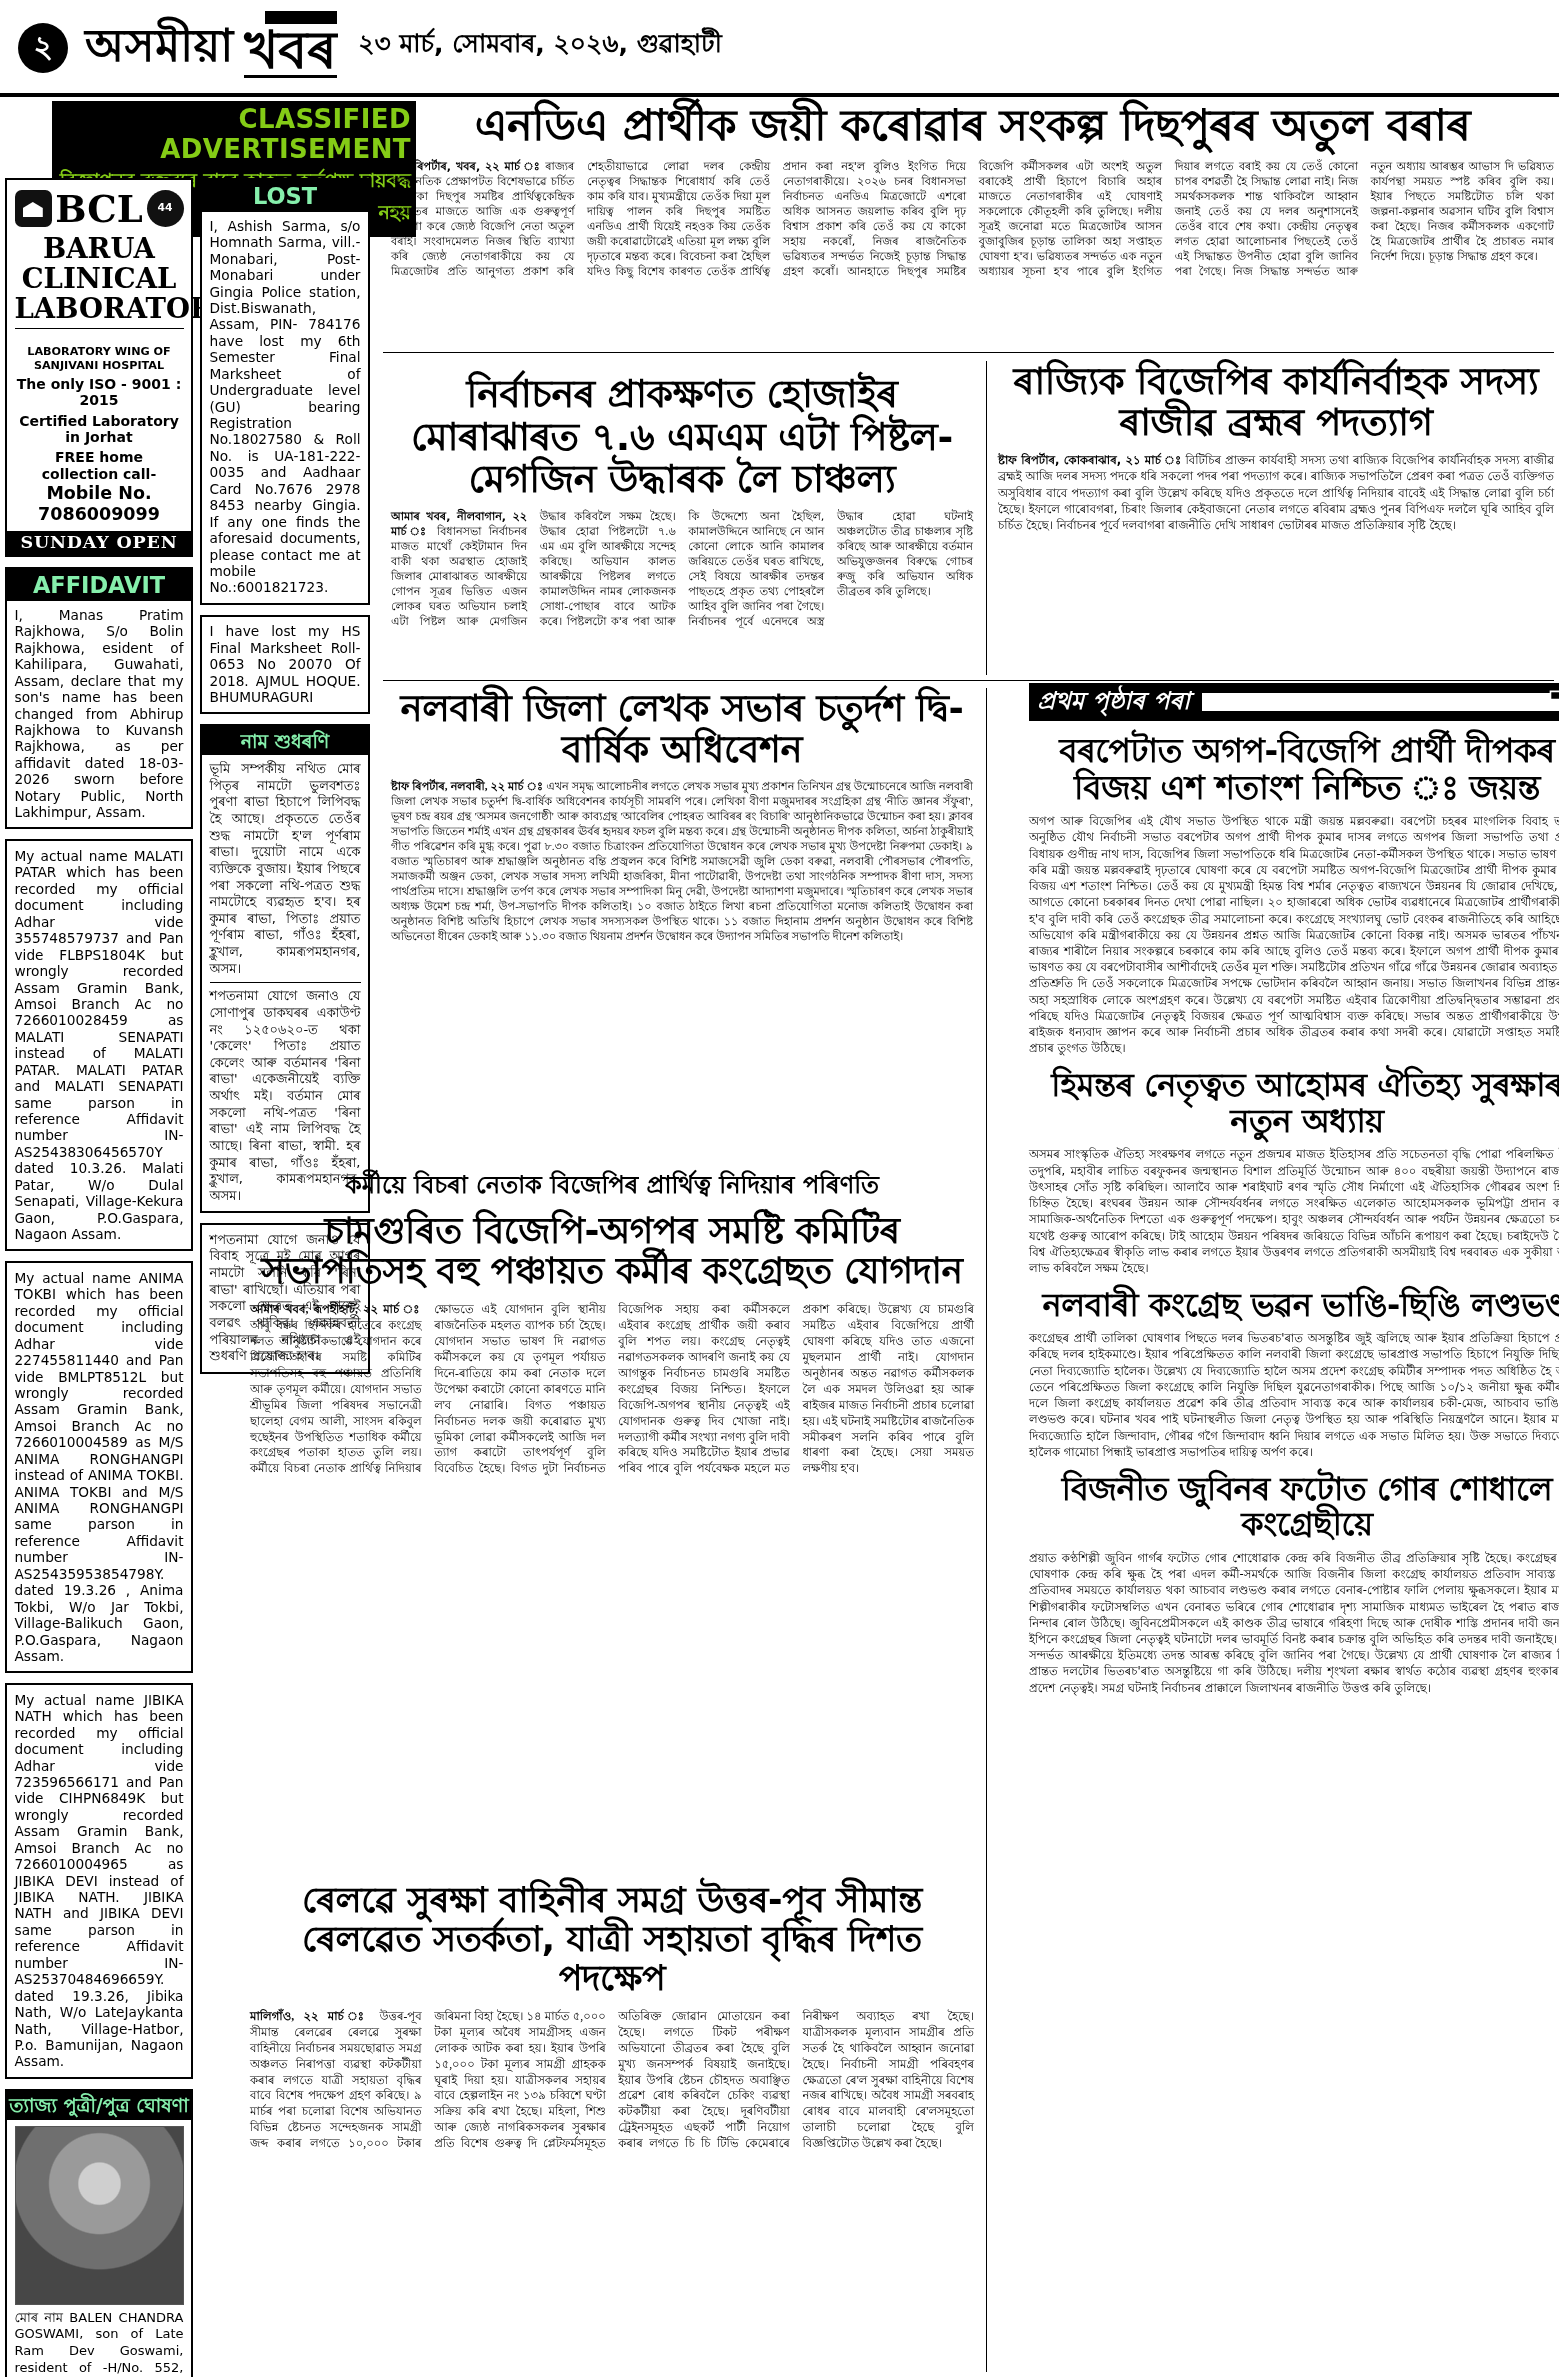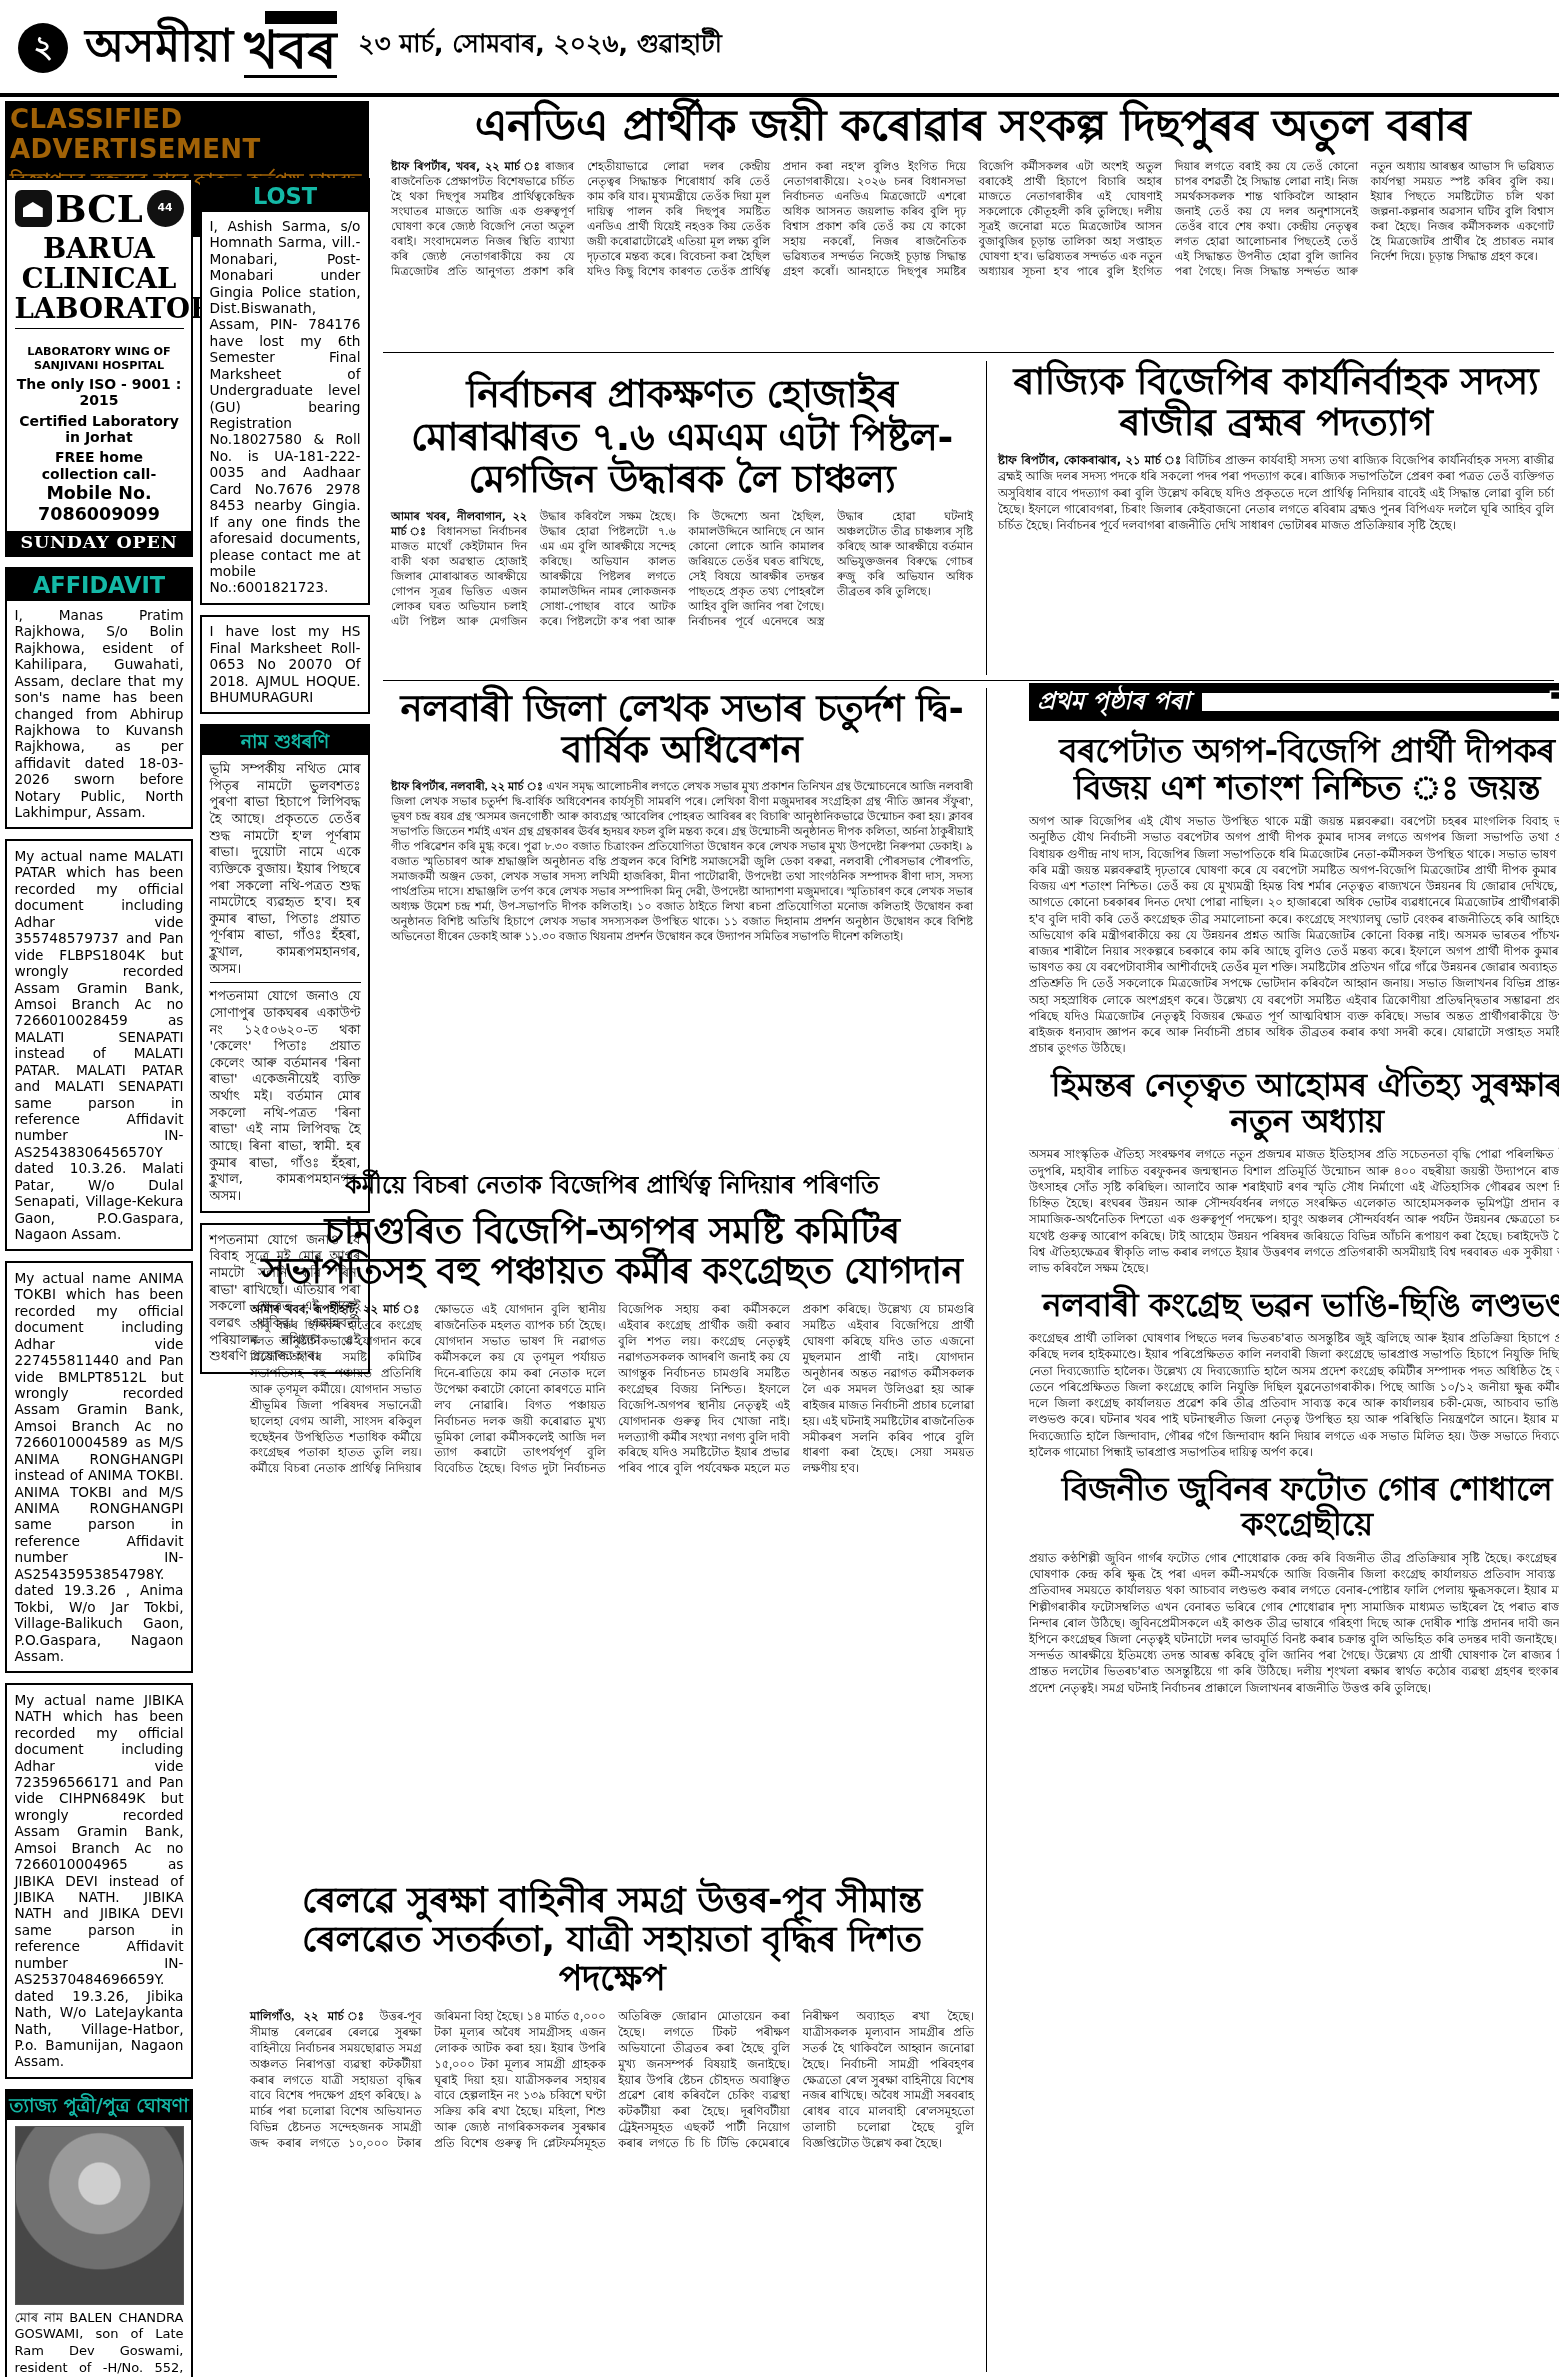--- a/index.html
+++ b/index.html
@@ -14,26 +14,26 @@
   .logo{display:flex;gap:10px;}
   .logo-light{font-size:45px;font-weight:700;letter-spacing:0.8px;}
   .logo-heavy-wrap{display:flex;flex-direction:column;align-items:flex-end;}
   .logo-tag{width:72px;height:13.3px;background:#000;margin-bottom:1.7px;}
   .logo-heavy{font-size:52px;font-weight:800;line-height:.95;border-bottom:3.3px solid #000;}
   .dateline{font-size:25px;font-weight:600;margin-left:5px;padding-bottom:5px;}
   
   .content{position:absolute;top:101px;left:0;width:1560px;height:2276px;}
   .abs{position:absolute;}
   
-  .cl-header{background:#000;color:#a16207;text-align:left;padding:3.3px 5px 6.7px;}
+  .cl-header{background:#000;color:#84cc16;text-align:right;padding:3.3px 5px 6.7px;margin-left:47px;}
   .cl-header .t1{font-size:26px;font-weight:800;letter-spacing:0.4px;}
   .cl-header .t2{font-size:19px;font-weight:700;margin-top:1.7px;}
   .cbox{border:2.5px solid #000;background:#fff;padding:6.7px 7.5px;margin-bottom:10px;
         font-size:13.7px;line-height:1.2;text-align:justify;font-weight:500;}
-  .cbox-head{background:#000;color:#14b8a6;text-align:center;font-weight:800;font-size:22.5px;
+  .cbox-head{background:#000;color:#86efac;text-align:center;font-weight:800;font-size:22.5px;
              margin:-6.7px -7.5px 5.8px;padding:2.5px 1.7px;}
   .cbox-head.as{font-size:19px;}
   .bcl{ text-align:center;}
   .bcl-top{display:flex;align-items:center;justify-content:space-between;margin-bottom:3.3px;}
   .bcl-emblem{width:37px;height:37px;background:#111;border-radius:6.7px;position:relative;flex:0 0 auto;}
   .bcl-emblem:after{content:"";position:absolute;left:8.3px;top:11.6px;width:20px;height:15px;background:#fff;
                     clip-path:polygon(0 40%,50% 0,100% 40%,100% 100%,0 100%);}
   .bcl-badge{width:37px;height:37px;background:#111;border-radius:50%;color:#fff;font-size:10.8px;font-weight:800;
              display:flex;align-items:center;justify-content:center;flex:0 0 auto;}
   .bcl-abbr{font-size:37px;font-weight:800;font-family:"DejaVu Serif","Liberation Serif",serif;}

